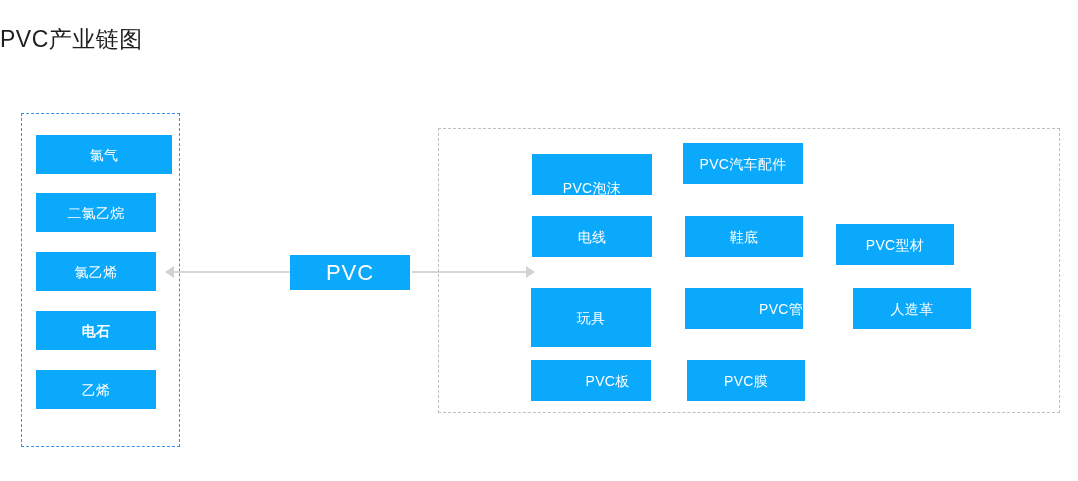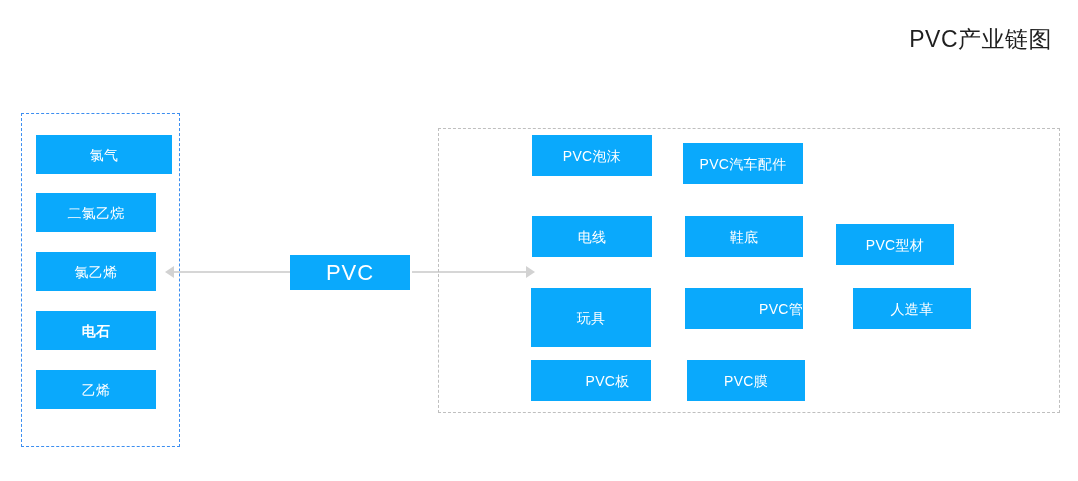--- a/index.html
+++ b/index.html
@@ -20,21 +20,21 @@
     height: 481px;
     background: #ffffff;
   }
 
   
   .title {
     position: absolute;
     left: 0;
     top: 24px;
     width: 1052px;
-    text-align: right;
+    text-align: left;
     font-size: 23px;
     line-height: 30px;
     color: #1f1f1f;
     letter-spacing: 0.5px;
     white-space: nowrap;
   }
 
   
   .group {
     position: absolute;
@@ -125,21 +125,21 @@
 
   <div class="node center" style="left:290px; top:255px; width:120px; height:35px;">
     <span>PVC</span>
   </div>
 
   <div class="connector" style="left:412px; top:271px; width:115px;"></div>
   <div class="arrowhead right" style="left:526px; top:266px;"></div>
 
   <div class="group group-downstream"></div>
 
-  <div class="node" style="left:532px; top:135px; width:120px; height:41px;">
+  <div class="node" style="left:532px; top:154px; width:120px; height:41px;align-items:flex-end;">
     <span>PVC泡沫</span>
   </div>
   <div class="node" style="left:683px; top:143px; width:120px; height:41px;">
     <span>PVC汽车配件</span>
   </div>
 
   <div class="node" style="left:532px; top:216px; width:120px; height:41px;">
     <span>电线</span>
   </div>
   <div class="node" style="left:685px; top:216px; width:118px; height:41px;">

